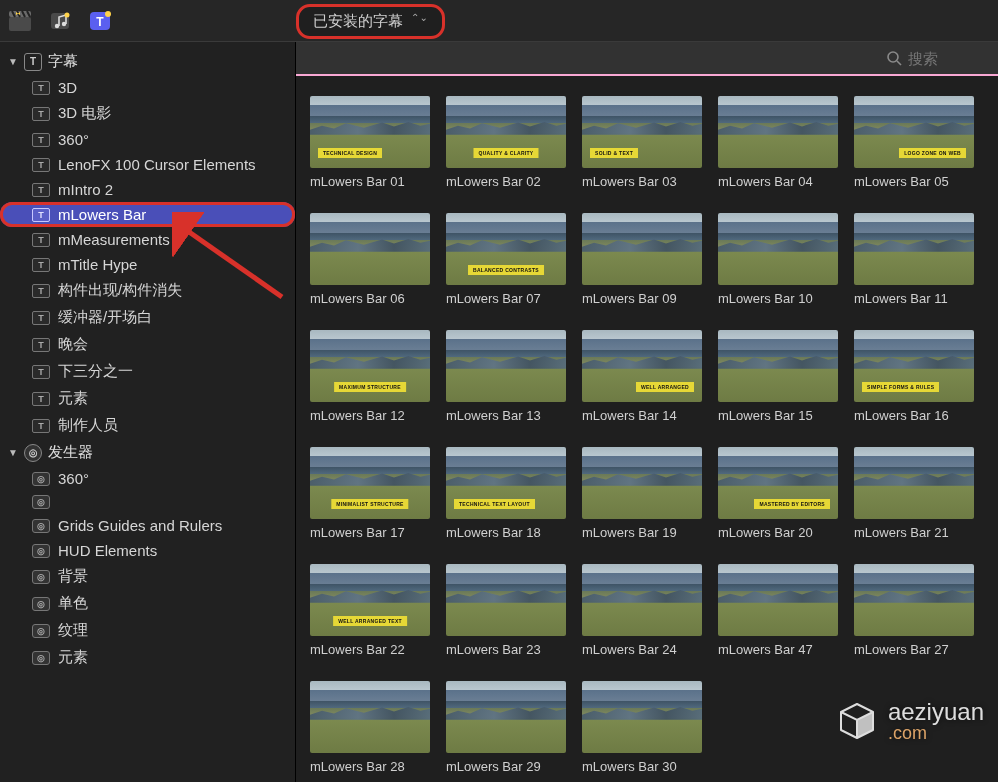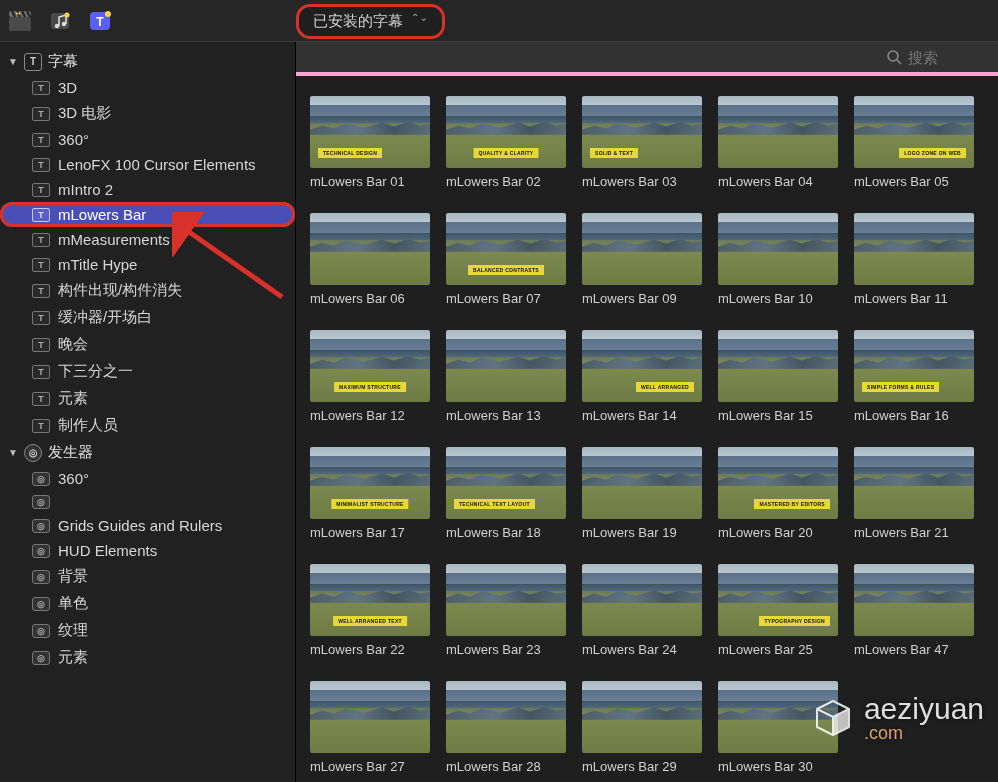--- a/index.html
+++ b/index.html
@@ -114,21 +114,21 @@
   }
 
   
   .content-header {
     height: 34px;
     background: #323232;
     display: flex;
     align-items: center;
     justify-content: flex-end;
     padding: 0 10px;
-    border-bottom: 4px solid #f9a8d4;
+    border-bottom: 2px solid #f9a8d4;
   }
   .search {
     display: flex;
     align-items: center;
     gap: 6px;
     color: #8a8a8a;
     font-size: 15px;
   }
   .search svg { display:block; }
   .search input {
@@ -217,21 +217,21 @@
     color: #fff;
     font-size: 22px;
     text-shadow: 0 0 6px rgba(0,0,0,0.8);
     pointer-events: none;
     opacity:0.85;
   }
   .watermark .cube {
     width: 42px; height: 42px;
   }
   .watermark .wm-text { line-height:1; }
-  .watermark .wm-text .wm1 { font-size:30px; font-weight:500; }
+  .watermark .wm-text .wm1 { font-size:24px; font-weight:500; }
   .watermark .wm-text .wm2 { font-size:18px; font-weight:300; color:#fdba74; }
 
   
   ::-webkit-scrollbar { width:0; height:0; }
 </style>
 </head>
 <body>
 
 <div class="topbar">
   <div class="tool-icons">
@@ -494,26 +494,20 @@
         </div>
         <div class="thumb-card">
           <div class="thumb v-left"></div>
           <div class="thumb-label">mLowers Bar 23</div>
         </div>
         <div class="thumb-card">
           <div class="thumb v-center"></div>
           <div class="thumb-label">mLowers Bar 24</div>
         </div>
         <div class="thumb-card">
-          <div class="thumb v-right">
-            <div class="lower-third">TYPOGRAPHY DESIGN</div>
-          </div>
-          <div class="thumb-label">mLowers Bar 25</div>
-        </div>
-        <div class="thumb-card">
           <div class="thumb v-left"></div>
           <div class="thumb-label">mLowers Bar 47</div>
         </div>
         <div class="thumb-card">
           <div class="thumb v-center"></div>
           <div class="thumb-label">mLowers Bar 27</div>
         </div>
         <div class="thumb-card">
           <div class="thumb v-left"></div>
           <div class="thumb-label">mLowers Bar 28</div>

